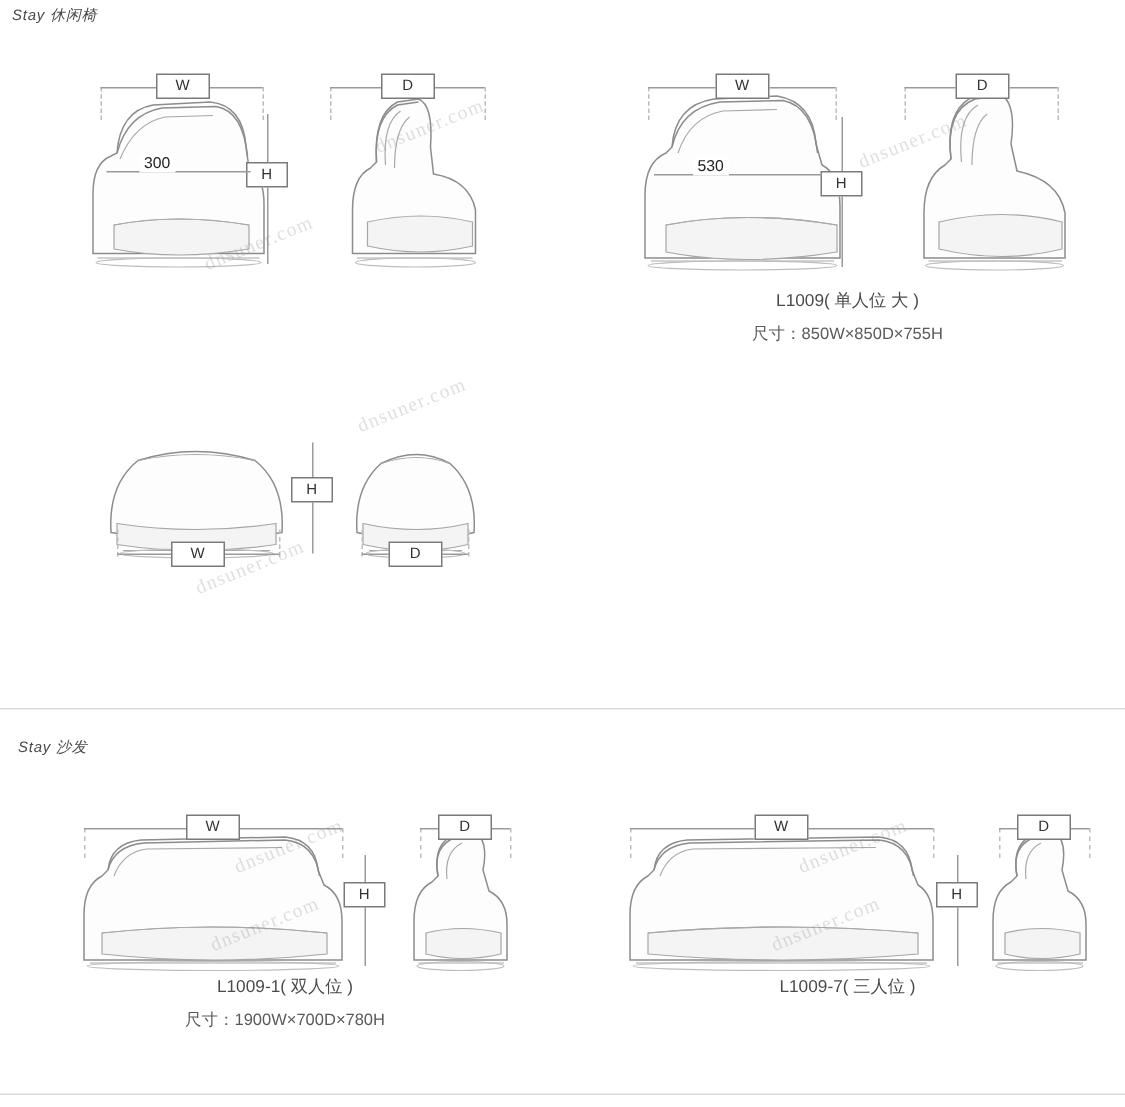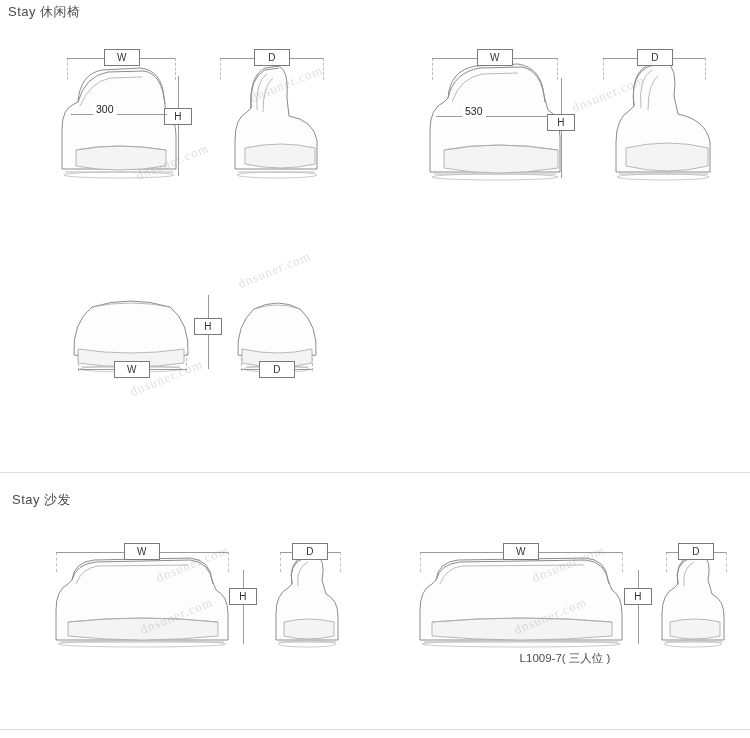--- a/index.html
+++ b/index.html
@@ -8,24 +8,25 @@
     width: 750px; height: 738px;
     background: #ffffff;
     font-family: "Liberation Sans", sans-serif;
     color: #333;
     overflow: hidden;
   }
   .page { position: relative; width: 750px; height: 738px; background:#fff; }
 
   .section-title {
     position: absolute;
-    font-size: 13px;
+    font-size: 10px;
     color: #4a4a4a;
     letter-spacing: 0.5px;
     white-space: nowrap;
+    font-style: italic;
   }
   .divider {
     position: absolute;
     left: 0; width: 750px;
     height: 1px;
     background: #dcdcdc;
   }
 
   
   .item { position: absolute; }
@@ -182,20 +183,24 @@
     <div class="dimbox" style="left:237px; top:13px; width:36px; height:17px;">D</div>
 
     <div class="dline-v" style="left:161px; top:42px; height:100px;"></div>
     <div class="dimbox" style="left:147px; top:78px; width:28px; height:17px;">H</div>
 
     <div class="dline-h" style="left:36px; top:80px; width:112px;"></div>
     <div class="measure-label" style="left:62px; top:69px;">530</div>
 
     <div class="wm" style="left:170px; top:50px;">dnsuner.com</div>
 
+    <div class="caption" style="left:0px; top:155px; width:330px;">
+      <span class="name">L1009( 单人位  大 )</span>
+      <span class="dims">尺寸：850W×850D×755H</span>
+    </div>
   </div>
 
   <div class="item" style="left:30px; top:275px; width:320px; height:175px;">
 
     <svg width="155" height="105" style="position:absolute; left:22px; top:8px;">
       <path class="fill-body" d="M22,72 Q20,40 40,24 Q78,12 118,24 Q138,40 136,72 Q78,82 22,72 Z"></path>
       <path class="line-thin" d="M40,24 Q78,16 118,24"></path>
       <path class="fill-shade" d="M26,66 Q78,74 132,66 L132,80 Q78,88 26,80 Z"></path>
       <path class="line-thin" d="M30,84 L128,84"></path>
       <ellipse cx="79" cy="86" rx="51" ry="3" fill="none" stroke="#bdbdbd" stroke-width="0.8"></ellipse>
@@ -261,20 +266,24 @@
     <div class="ext-v" style="left:310px; top:22px; height:20px;"></div>
     <div class="dline-h" style="left:250px; top:22px; width:60px;"></div>
     <div class="dimbox" style="left:262px; top:13px; width:36px; height:17px;">D</div>
 
     <div class="dline-v" style="left:213px; top:40px; height:74px;"></div>
     <div class="dimbox" style="left:199px; top:58px; width:28px; height:17px;">H</div>
 
     <div class="wm" style="left:124px; top:26px;">dnsuner.com</div>
     <div class="wm" style="left:108px; top:78px;">dnsuner.com</div>
 
+    <div class="caption" style="left:0px; top:118px; width:320px;">
+      <span class="name">L1009-1( 双人位 )</span>
+      <span class="dims">尺寸：1900W×700D×780H</span>
+    </div>
   </div>
 
   <div class="item" style="left:400px; top:530px; width:330px; height:180px;">
 
     <svg width="220" height="105" style="position:absolute; left:6px; top:18px;">
       <path class="fill-body" d="M14,92 L14,62 Q14,42 26,36 L30,32 Q32,14 52,12 L180,10 Q200,12 202,32 L206,42 Q216,48 216,66 L216,92 Z"></path>
       <path class="line-mid" d="M30,32 Q34,16 54,14 L180,12 Q200,14 203,36"></path>
       <path class="line-thin" d="M34,36 Q40,20 56,18 L178,17"></path>
       <path class="fill-shade" d="M26,74 Q116,66 206,74 L206,88 Q116,96 26,88 Z"></path>
       <path class="line-thin" d="M26,74 Q116,66 206,74"></path>

